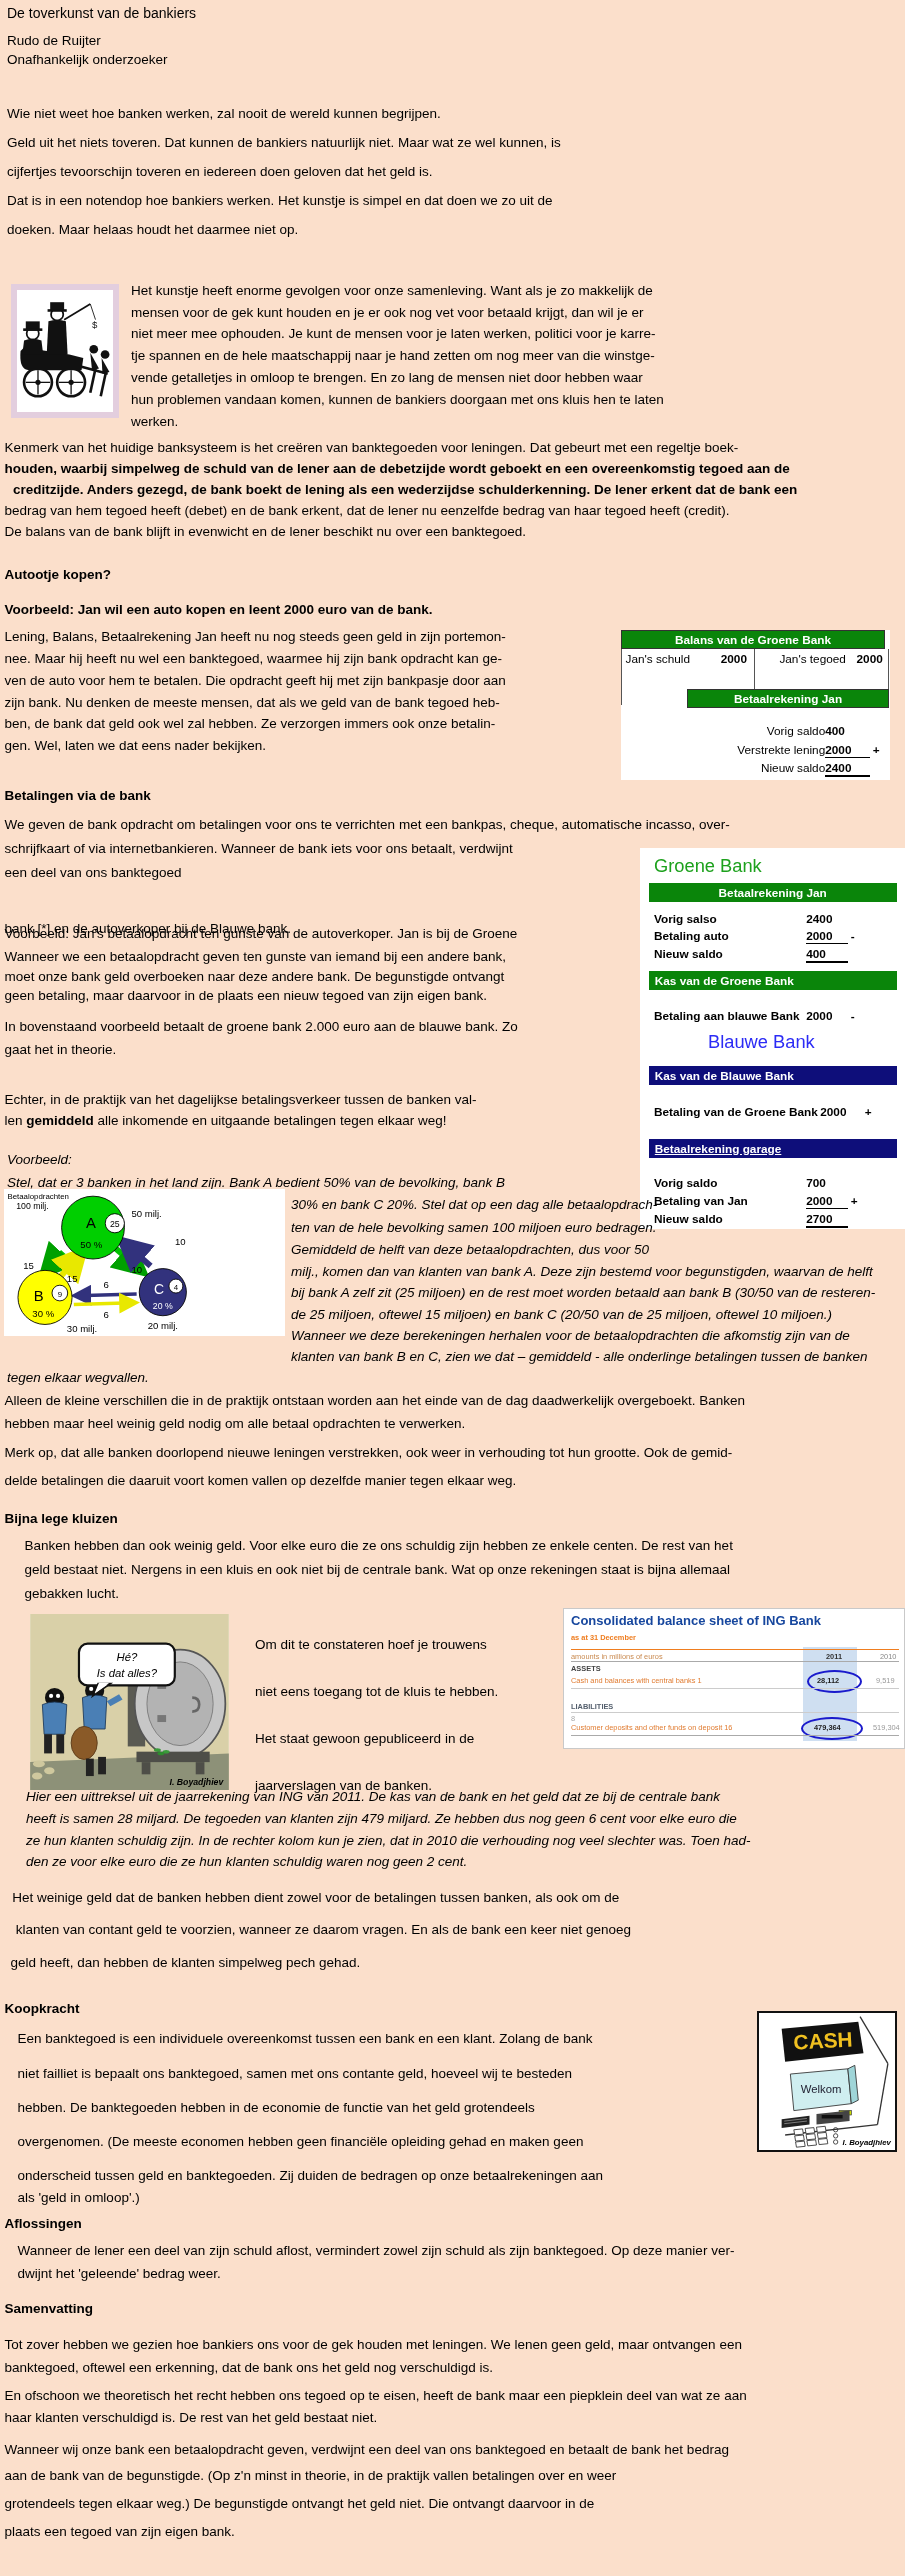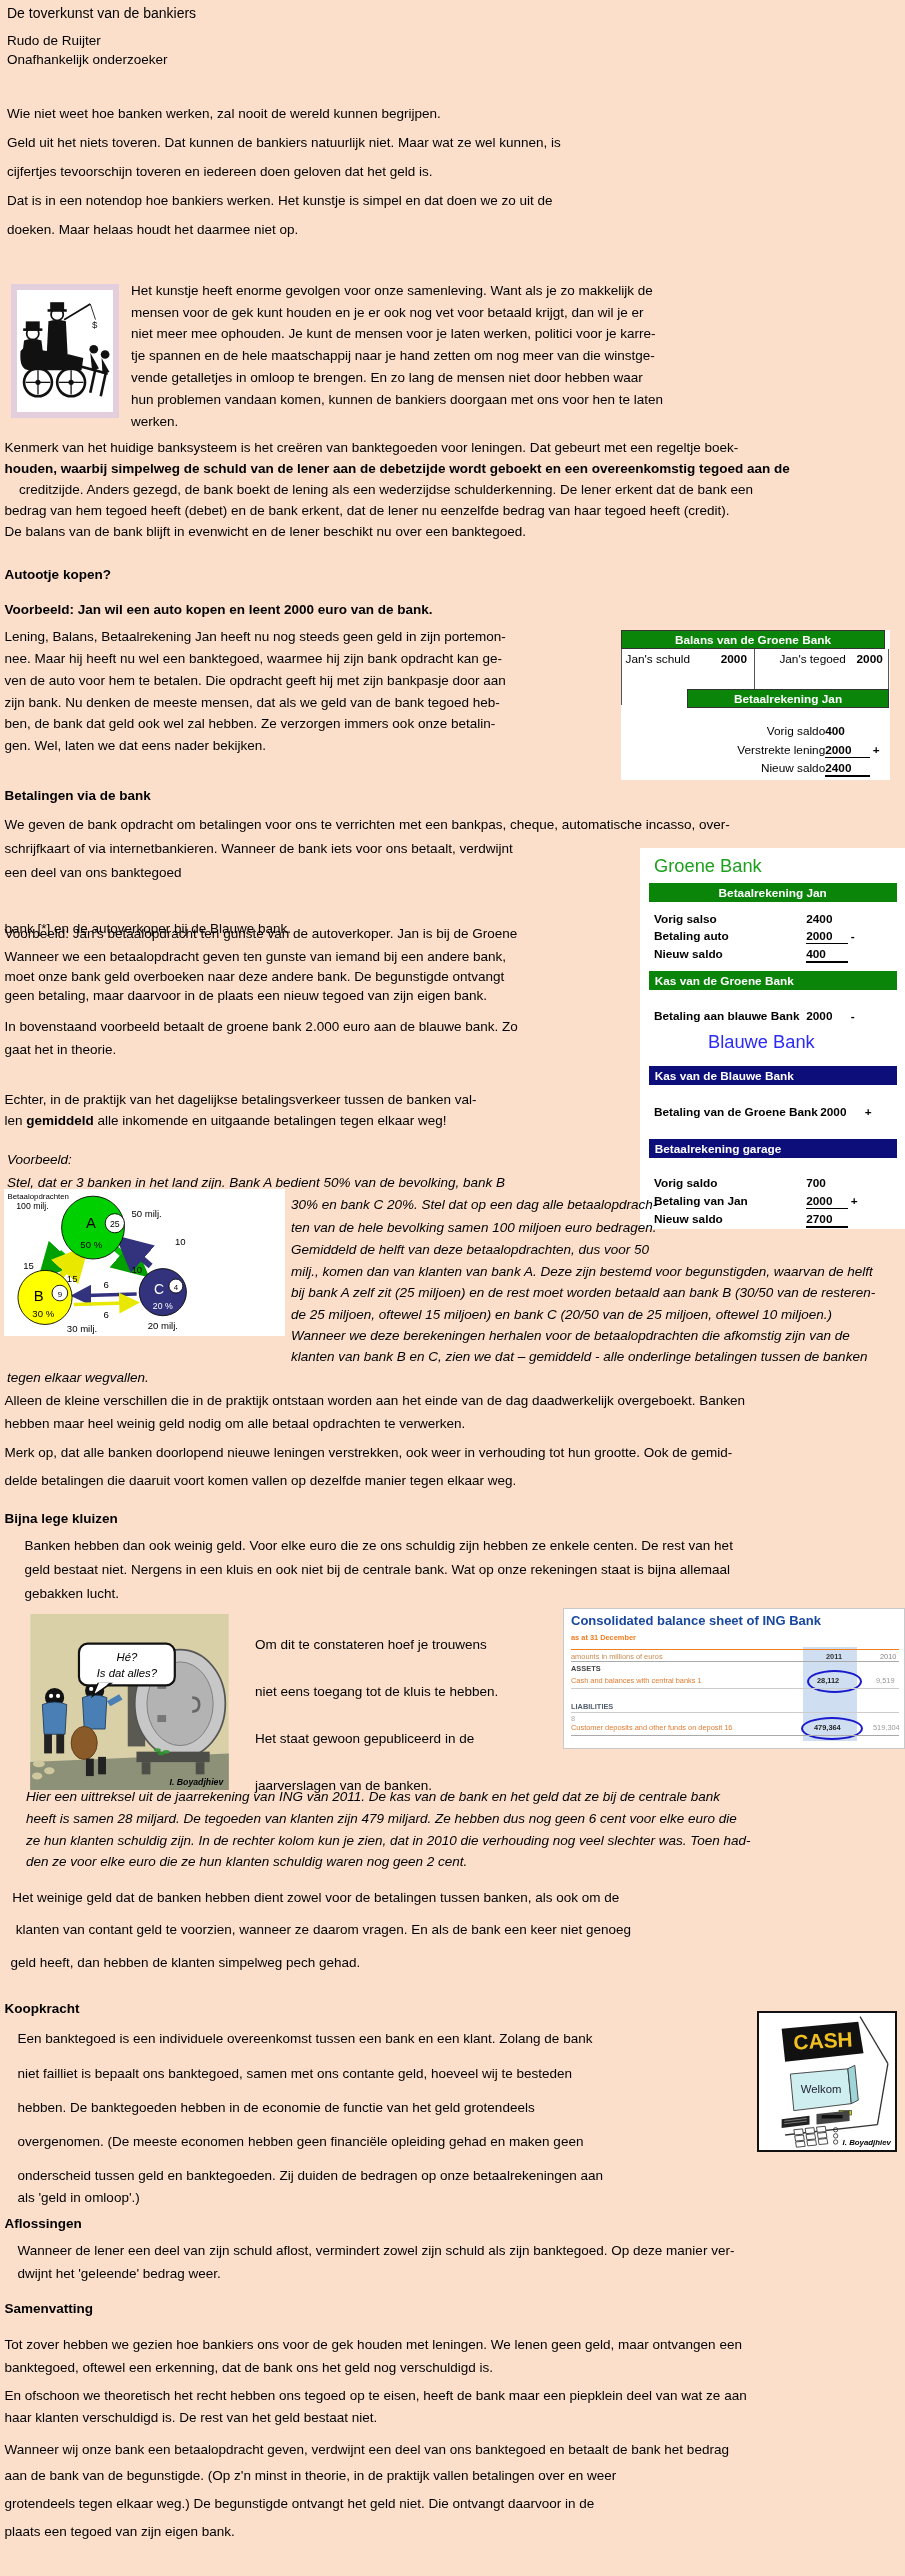--- a/index.html
+++ b/index.html
@@ -68,26 +68,26 @@
     <path d="M97,78 L106,94 L98,96 Z" fill="#111"></path>
     <line x1="102" y1="94" x2="96" y2="122" stroke="#111" stroke-width="3"></line>
   </svg>
 </div>
 
 <div class="ln" style="left:131px;top:283px;">Het kunstje heeft enorme gevolgen voor onze samenleving. Want als je zo makkelijk de</div>
 <div class="ln" style="left:131px;top:305px;">mensen voor de gek kunt houden en je er ook nog vet voor betaald krijgt, dan wil je er</div>
 <div class="ln" style="left:131px;top:326px;">niet meer mee ophouden. Je kunt de mensen voor je laten werken, politici voor je karre-</div>
 <div class="ln" style="left:131px;top:348px;">tje spannen en de hele maatschappij naar je hand zetten om nog meer van die winstge-</div>
 <div class="ln" style="left:131px;top:370px;">vende getalletjes in omloop te brengen. En zo lang de mensen niet door hebben waar</div>
-<div class="ln" style="left:131px;top:392px;">hun problemen vandaan komen, kunnen de bankiers doorgaan met ons voor hen te laten</div>
+<div class="ln" style="left:131px;top:392px;">hun problemen vandaan komen, kunnen de bankiers doorgaan met ons kluis hen te laten</div>
 <div class="ln" style="left:131px;top:414px;">werken.</div>
 
 <div class="ln" style="left:4.4px;top:440px;">Kenmerk van het huidige banksysteem is het creëren van banktegoeden voor leningen. Dat gebeurt met een regeltje boek-</div>
 <div class="ln" style="left:4.4px;top:461px;font-weight:bold;">houden, waarbij simpelweg de schuld van de lener aan de debetzijde wordt geboekt en een overeenkomstig tegoed aan de</div>
-<div class="ln" style="left:19px;top:482px;">creditzijde. Anders gezegd, de bank boekt de lening als een wederzijdse schulderkenning. De lener erkent dat de bank een</div>
+<div class="ln" style="left:13px;top:482px;font-weight:bold;">creditzijde. Anders gezegd, de bank boekt de lening als een wederzijdse schulderkenning. De lener erkent dat de bank een</div>
 <div class="ln" style="left:4.4px;top:503px;">bedrag van hem tegoed heeft (debet) en de bank erkent, dat de lener nu eenzelfde bedrag van haar tegoed heeft (credit).</div>
 <div class="ln" style="left:4.4px;top:524px;">De balans van de bank blijft in evenwicht en de lener beschikt nu over een banktegoed.</div>
 
 <div class="ln b" style="left:4.4px;top:567px;">Autootje kopen?</div>
 <div class="ln b" style="left:4.4px;top:602px;">Voorbeeld: Jan wil een auto kopen en leent 2000 euro van de bank.</div>
 <div class="ln" style="left:4.4px;top:629px;">Lening, Balans, Betaalrekening Jan heeft nu nog steeds geen geld in zijn portemon-</div>
 <div class="ln" style="left:4.4px;top:651px;">nee. Maar hij heeft nu wel een banktegoed, waarmee hij zijn bank opdracht kan ge-</div>
 <div class="ln" style="left:4.4px;top:673px;">ven de auto voor hem te betalen. Die opdracht geeft hij met zijn bankpasje door aan</div>
 <div class="ln" style="left:4.4px;top:695px;">zijn bank. Nu denken de meeste mensen, dat als we geld van de bank tegoed heb-</div>
 <div class="ln" style="left:4.4px;top:716px;">ben, de bank dat geld ook wel zal hebben. Ze verzorgen immers ook onze betalin-</div>
@@ -159,21 +159,21 @@
     <span class="val" style="width:42px;">2000</span>
     <span class="sgn">-</span>
   </div>
   <div class="bank-title" style="left:68px;top:183px;color:#2b2bf5;">Blauwe Bank</div>
   <div class="nbar" style="left:8.7px;top:218px;width:248px;">Kas van de Blauwe Bank</div>
   <div class="vrow" style="left:14px;top:257px;width:223px;">
     <span class="lbl b">Betaling van de Groene Bank</span>
     <span class="val" style="width:42px;">2000</span>
     <span class="sgn">+</span>
   </div>
-  <div class="nbar" style="left:8.7px;top:291px;width:248px;">Betaalrekening garage</div>
+  <div class="nbar" style="left:8.7px;top:291px;width:248px;text-decoration:underline;">Betaalrekening garage</div>
   <div class="vrow" style="left:14px;top:328px;width:209px;">
     <span class="lbl b">Vorig saldo</span>
     <span class="val" style="width:42px;">700</span>
     <span class="sgn"></span>
   </div>
   <div class="vrow" style="left:14px;top:346px;width:209px;">
     <span class="lbl b">Betaling van Jan</span>
     <span class="val u" style="width:42px;">2000</span>
     <span class="sgn">+</span>
   </div>

